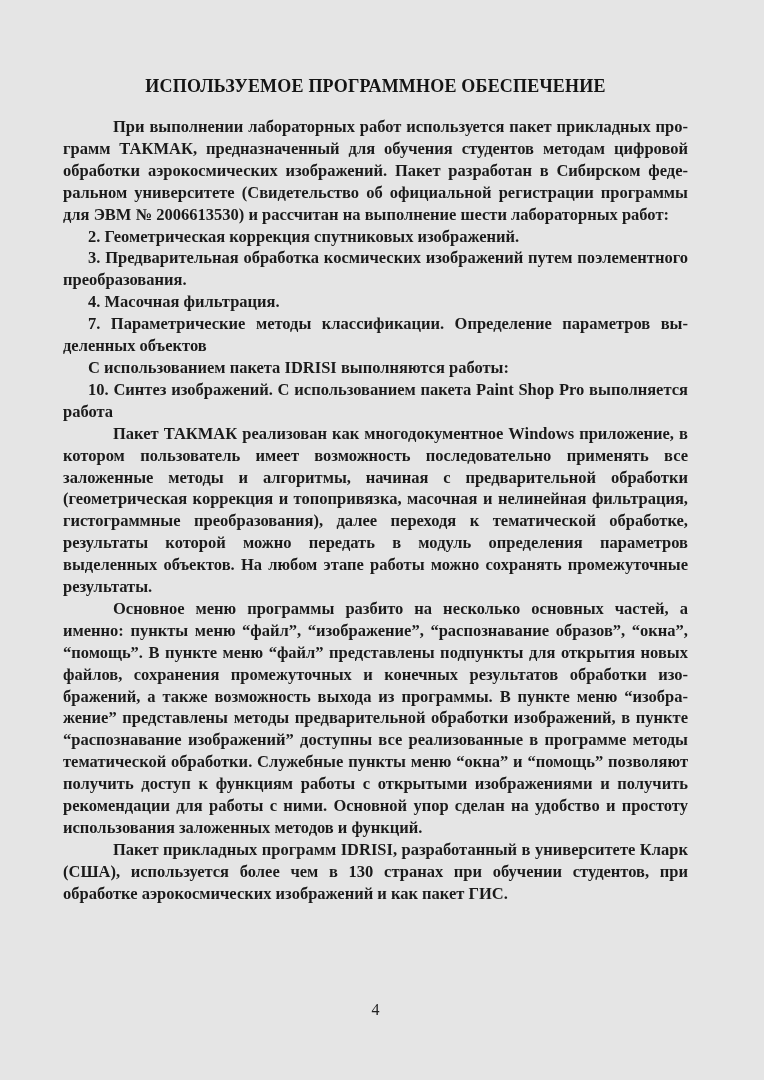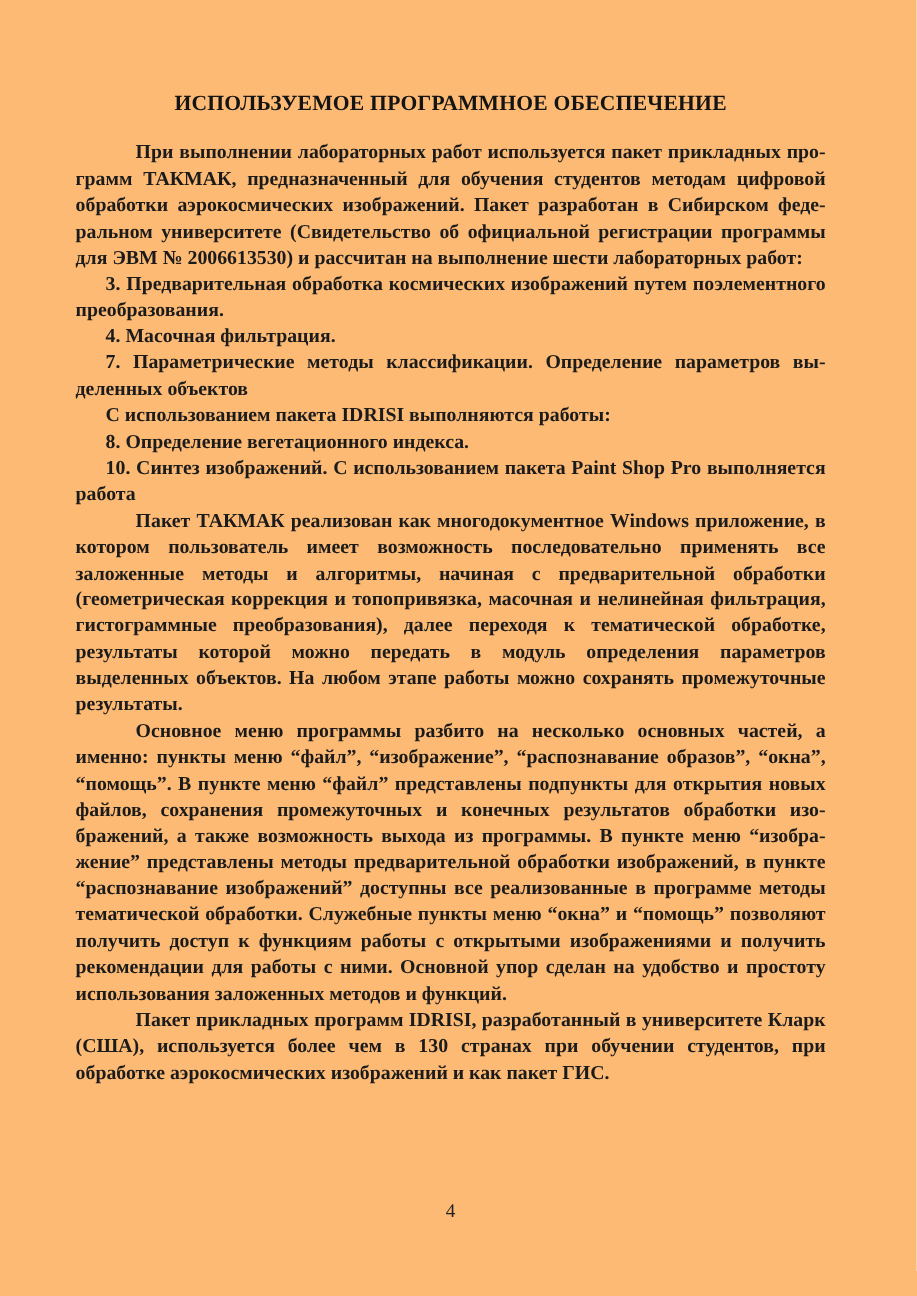--- a/index.html
+++ b/index.html
@@ -4,21 +4,21 @@
 <style>
   html, body {
     margin: 0;
     padding: 0;
     background: #ffffff;
   }
   .page {
     position: relative;
     width: 764px;
     height: 1080px;
-    background: #fdba74;
+    background: #e5e5e5;
     overflow: hidden;
     font-family: "Liberation Serif", "DejaVu Serif", serif;
     color: #1b1b1b;
   }
   .doc-title {
     position: absolute;
     top: 76px;
     left: 63px;
     width: 625px;
     margin: 0;
@@ -63,25 +63,25 @@
 </style>
 </head>
 <body>
 
 <div class="page">
 
   <h1 class="doc-title">ИСПОЛЬЗУЕМОЕ ПРОГРАММНОЕ ОБЕСПЕЧЕНИЕ</h1>
 
   <div class="doc-body">
     <p class="par">При выполнении лабораторных работ используется пакет прикладных про­грамм ТАКМАК, предназначенный для обучения студентов методам цифровой обработки аэрокосмических изображений. Пакет разработан в Сибирском феде­ральном университете (Свидетельство об официальной регистрации программы для ЭВМ № 2006613530) и рассчитан на выполнение шести лабораторных работ:</p>
+    <p class="item">2. Геометрическая коррекция спутниковых изображений.</p>
     <p class="item">3. Предварительная обработка космических изображений путем поэле­ментного преобразования.</p>
     <p class="item">4. Масочная фильтрация.</p>
     <p class="item">7. Параметрические методы классификации. Определение параметров вы­деленных объектов</p>
     <p class="item">С использованием пакета IDRISI выполняются работы:</p>
-    <p class="item">8. Определение вегетационного индекса.</p>
     <p class="item">10. Синтез изображений. С использованием пакета Paint Shop Pro выполня­ется работа</p>
     <p class="par">Пакет ТАКМАК реализован как многодокументное Windows приложе­ние, в котором пользователь имеет возможность последовательно применять все заложенные методы и алгоритмы, начиная с предварительной обработки (геометрическая коррекция и топопривязка, масочная и нелинейная фильтра­ция, гистограммные преобразования), далее переходя к тематической обра­ботке, результаты которой можно передать в модуль определения параметров выделенных объектов. На любом этапе работы можно сохранять промежу­точные результаты.</p>
     <p class="par">Основное меню программы разбито на несколько основных частей, а именно: пункты меню “файл”, “изображение”, “распознавание образов”, “окна”, “помощь”. В пункте меню “файл” представлены подпункты для открытия новых файлов, сохранения промежуточных и конечных результатов обработки изо­бражений, а также возможность выхода из программы. В пункте меню “изобра­жение” представлены методы предварительной обработки изображений, в пунк­те “распознавание изображений” доступны все реализованные в программе ме­тоды тематической обработки. Служебные пункты меню “окна” и “помощь” по­зволяют получить доступ к функциям работы с открытыми изображениями и получить рекомендации для работы с ними. Основной упор сделан на удобство и простоту использования заложенных методов и функций.</p>
     <p class="par">Пакет прикладных программ IDRISI, разработанный в университете Кларк (США), используется более чем в 130 странах при обучении студентов, при обработке аэрокосмических изображений и как пакет ГИС.</p>
   </div>
 
   <div class="doc-footer">
     <span>4</span>
   </div>
 

